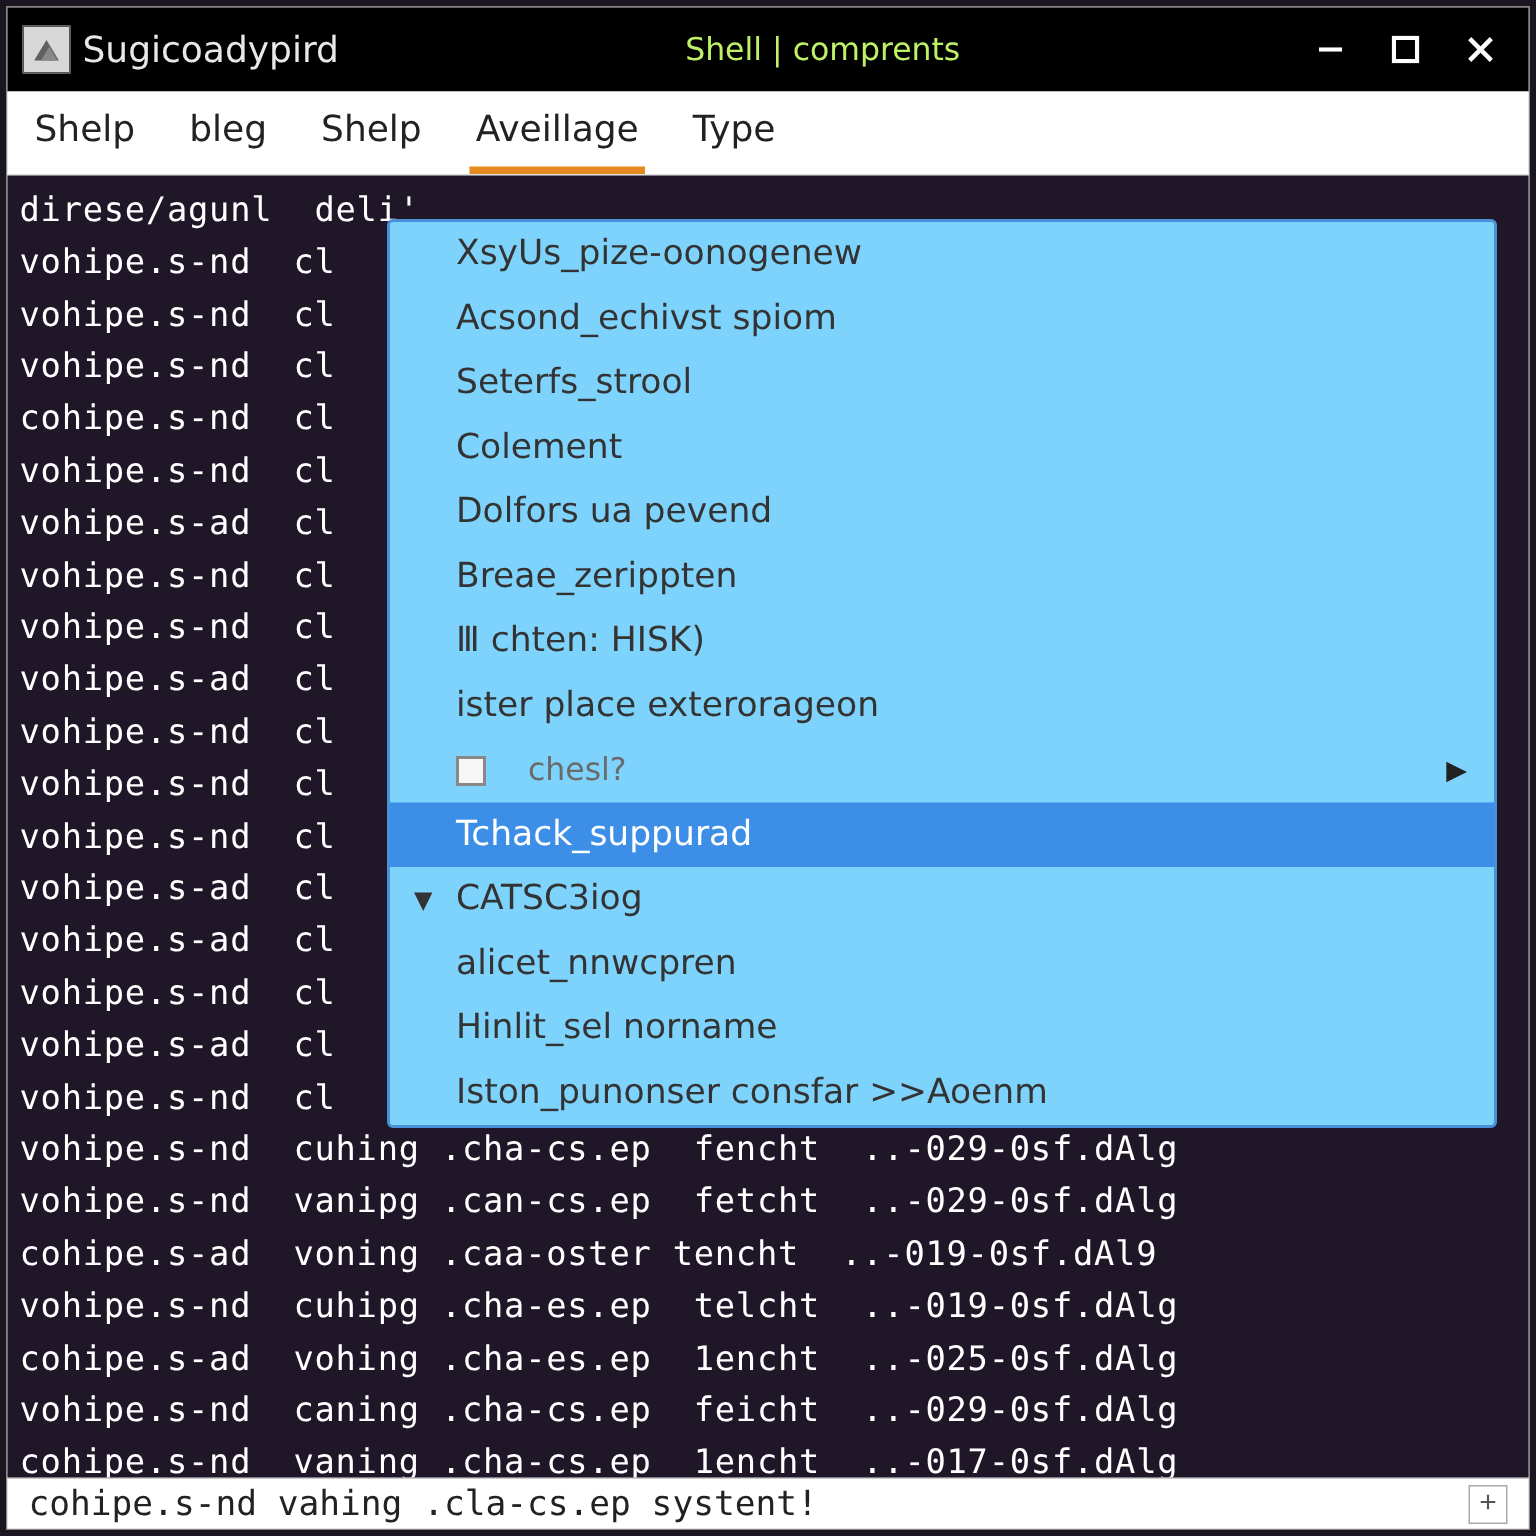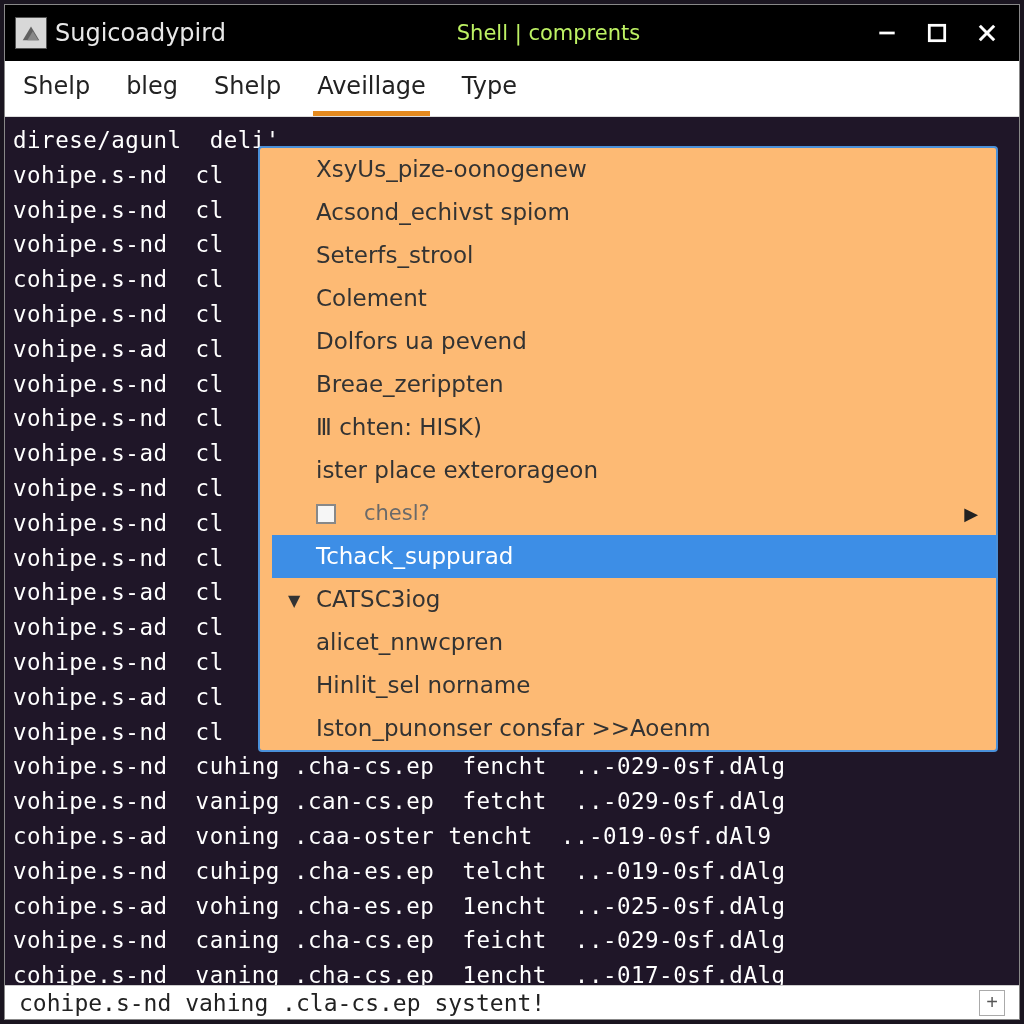--- a/index.html
+++ b/index.html
@@ -92,28 +92,27 @@
   overflow: hidden;
   position: relative;
 }
 .term-line { display: block; }
 
 .autocomplete {
   position: absolute;
   left: 258px;
   top: 146px;
   width: 740px;
-  background: #fdba74;
+  background: #7dd3fc;
   border: 2px solid #4a90d9;
   border-radius: 4px;
   font-family: "DejaVu Sans", "Segoe UI", sans-serif;
   font-size: 23px;
   color: #333;
   z-index: 10;
-  padding-left: 12px;
 }
 .ac-item {
   padding: 4px 18px 4px 44px;
   line-height: 35px;
   cursor: pointer;
   position: relative;
 }
 .ac-item.selected {
   background: #3d8ee6;
   color: #ffffff;

